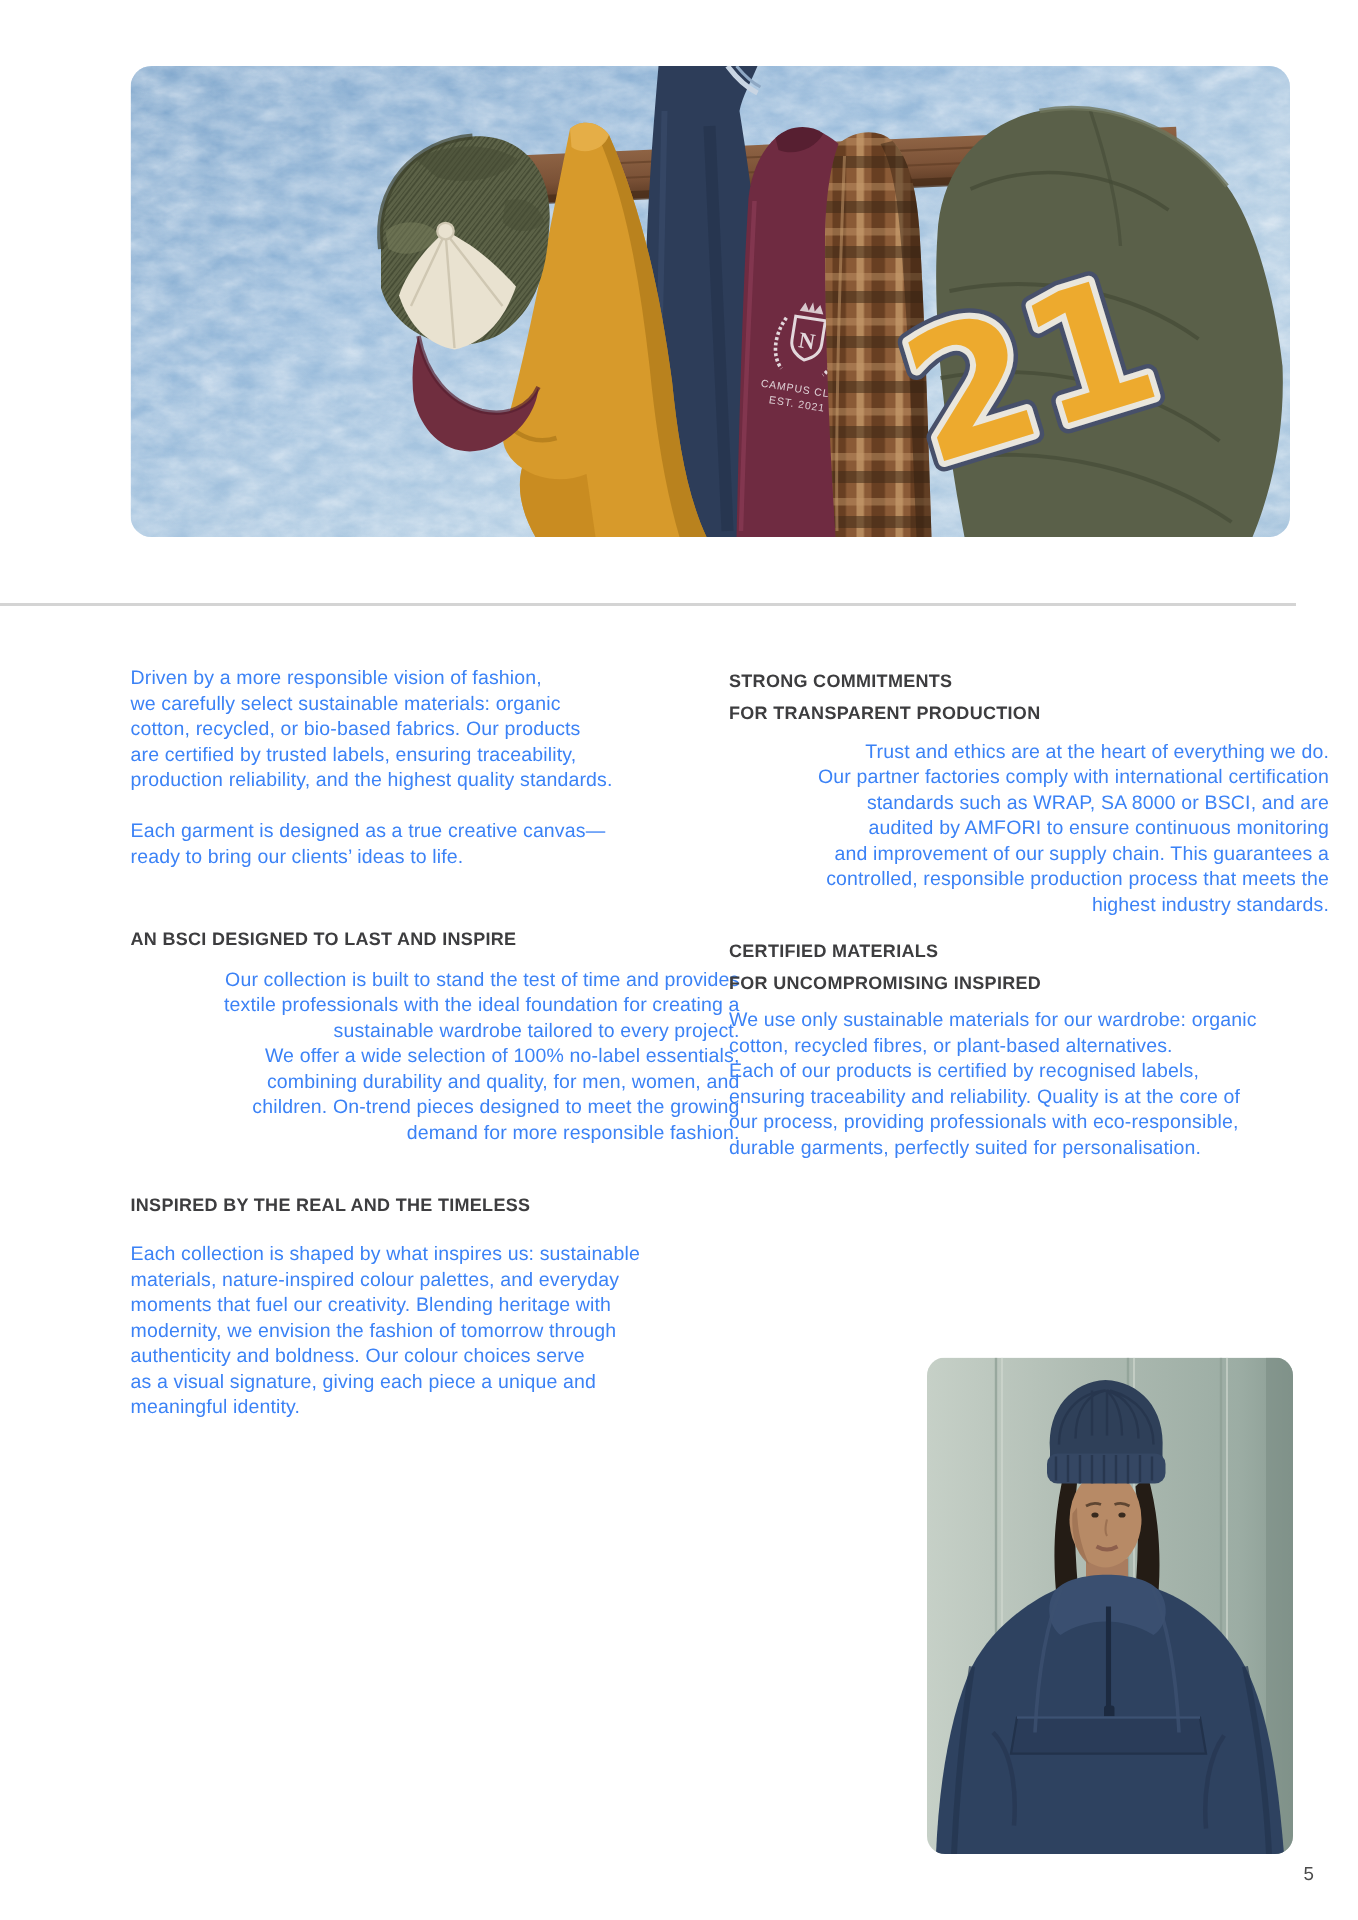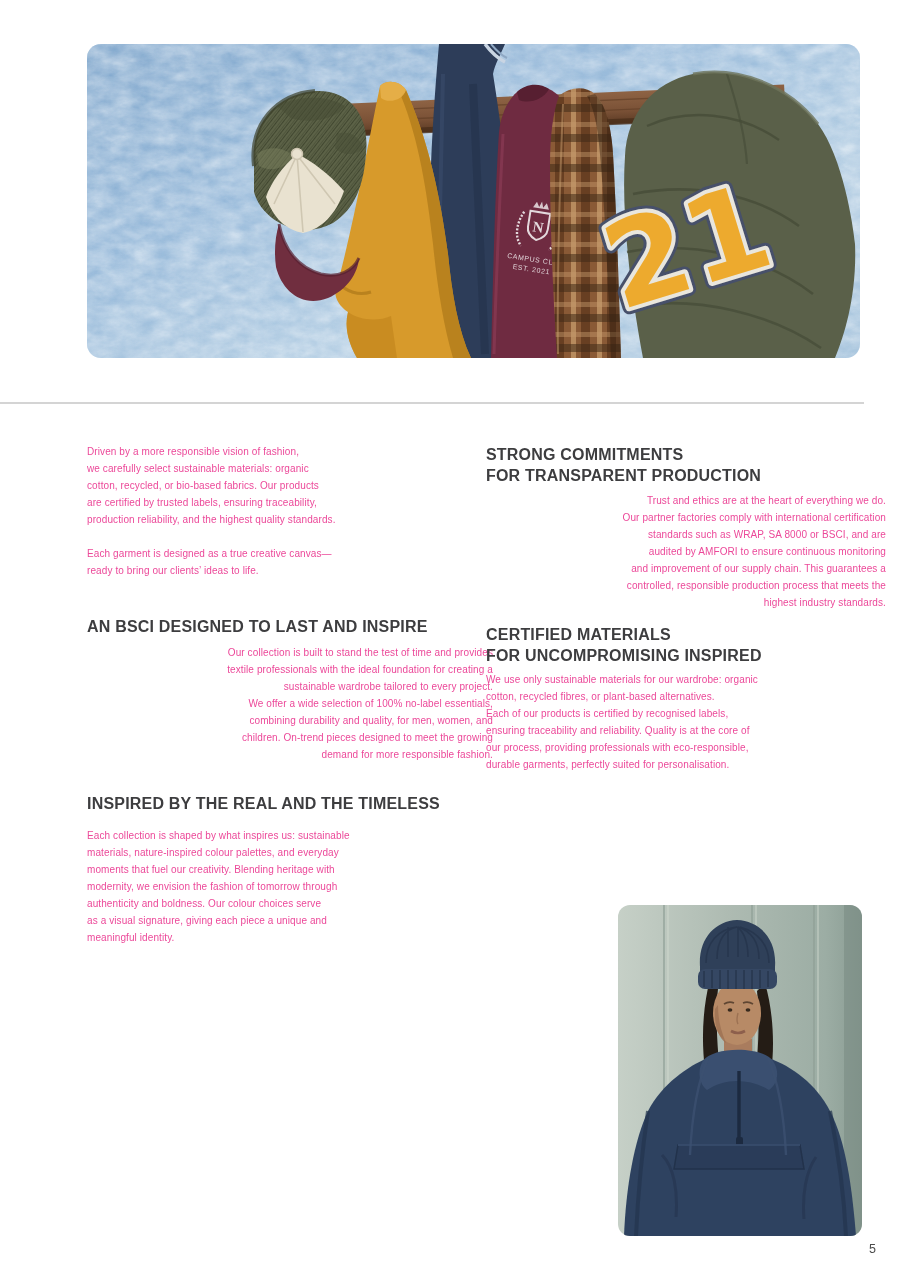--- a/index.html
+++ b/index.html
@@ -13,25 +13,25 @@
   }
   .hero svg { display:block; width:100%; height:100%; }
   .divider {
     position:absolute; left:0; top:402px; width:864px; height:2px;
     background:#d4d4d4;
   }
   .col { position:absolute; }
   .col-left  { left:87px;  top:437px; width:406px; }
   .col-right { left:486px; top:437px; width:400px; }
   .body-text {
-    margin:0; font-size:10px; line-height:17px; color:#ec4899;
+    margin:0; font-size:13px; line-height:17px; color:#3b82f6;
     white-space:pre-line; letter-spacing:0.1px;
   }
   .heading {
-    margin:0; font-size:16px; line-height:21px; font-weight:700;
+    margin:0; font-size:12px; line-height:21px; font-weight:700;
     color:#3d3d3f; letter-spacing:0.2px;
   }
   .heading span { display:block; }
   .col-left .intro-1 { margin-top:6px; }
   .col-left .intro-2 { margin-top:17px; }
   .col-left .h-offer { margin-top:37px; }
   .col-left .b-offer { margin-top:7px;text-align:right; }
   .col-left .h-inspired { margin-top:30px; }
   .col-left .b-inspired { margin-top:13px; }
   .col-right .h-commit { margin-top:7px; }

